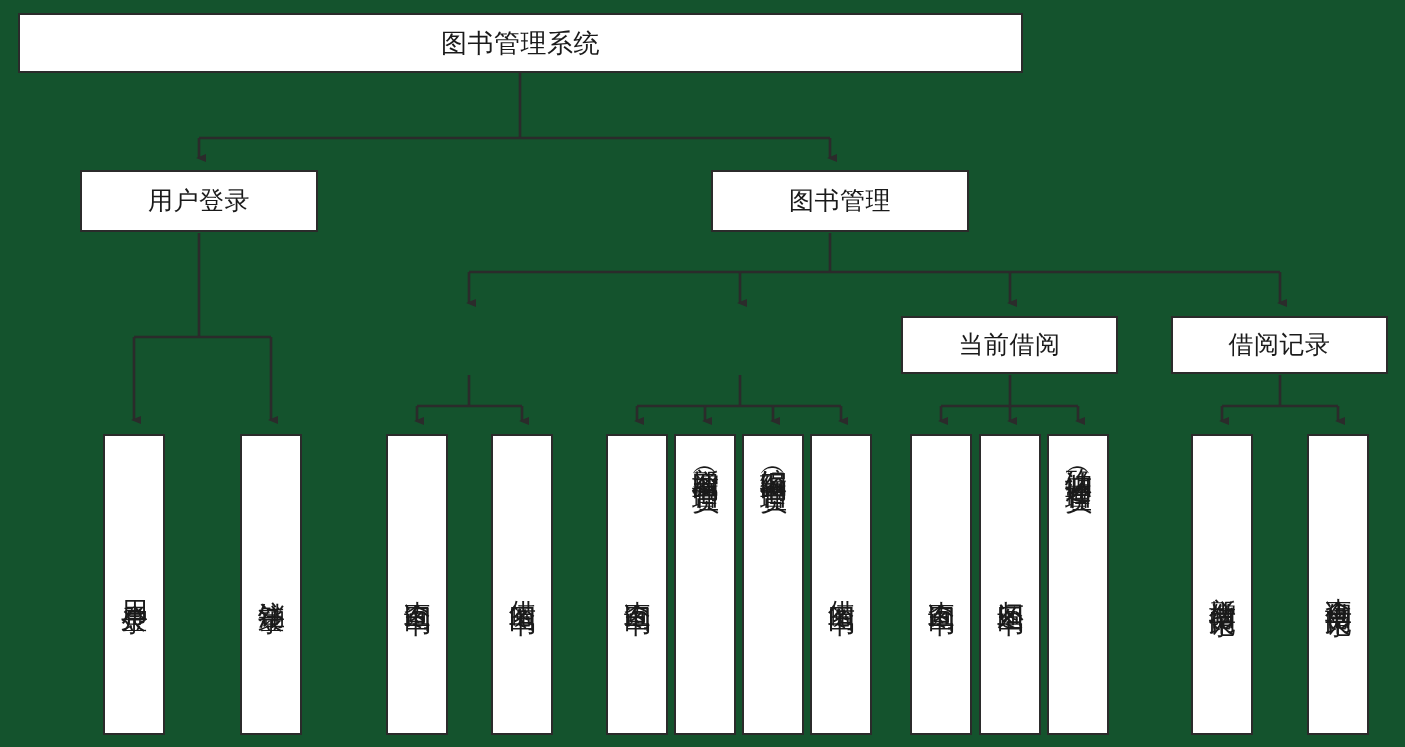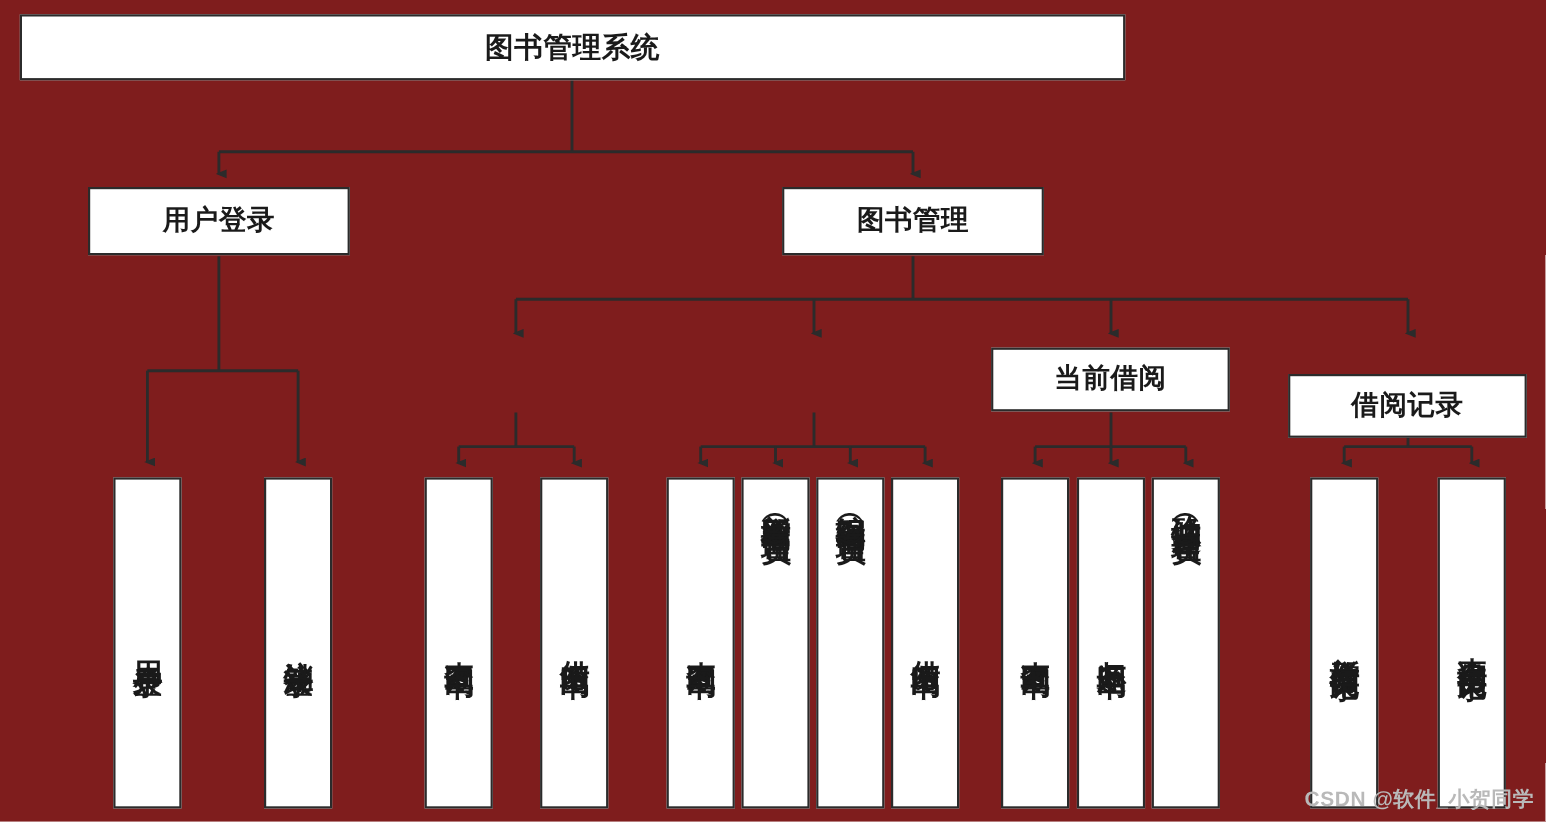--- a/index.html
+++ b/index.html
@@ -7,23 +7,22 @@
     padding: 0;
     background: #ffffff;
   }
   body {
     font-family: "Liberation Sans", "DejaVu Sans", sans-serif;
   }
   #canvas {
     position: relative;
     width: 1405px;
     height: 747px;
-    background: #7f1d1d;
+    background: #14532d;
     overflow: hidden;
-    font-weight: bold;
   }
   svg.wires {
     position: absolute;
     left: 0;
     top: 0;
     width: 1405px;
     height: 747px;
     pointer-events: none;
   }
   .node {
@@ -133,31 +132,31 @@
   </svg>
 
   <div class="node horiz root" style="left:18px; top:13px; width:1005px; height:60px;">
     <span class="label">图书管理系统</span>
   </div>
 
   <div class="node horiz" style="left:80px; top:170px; width:238px; height:62px;">
     <span class="label">用户登录</span>
   </div>
 
-  <div class="node horiz" style="left:711px; top:170px; width:238px; height:62px;">
+  <div class="node horiz" style="left:711px; top:170px; width:258px; height:62px;">
     <span class="label">图书管理</span>
   </div>
 
 
 
   <div class="node horiz" style="left:901px; top:316px; width:217px; height:58px;">
     <span class="label">当前借阅</span>
   </div>
 
-  <div class="node horiz" style="left:1171px; top:316px; width:217px; height:58px;margin-top:24px;">
+  <div class="node horiz" style="left:1171px; top:316px; width:217px; height:58px;">
     <span class="label">借阅记录</span>
   </div>
 
   <div class="node vert centered" style="left:103px; top:434px; width:62px; height:301px;">
     <span class="label">用户登录</span>
   </div>
 
   <div class="node vert centered" style="left:240px; top:434px; width:62px; height:301px;">
     <span class="label">注销登录</span>
   </div>
@@ -199,15 +198,14 @@
   </div>
 
   <div class="node vert centered" style="left:1191px; top:434px; width:62px; height:301px;">
     <span class="label">新增借阅记录</span>
   </div>
 
   <div class="node vert centered" style="left:1307px; top:434px; width:62px; height:301px;">
     <span class="label">查询借阅记录</span>
   </div>
 
-  <div class="watermark">CSDN @软件_小贺同学</div>
 
 </div>
 
 </body></html>

